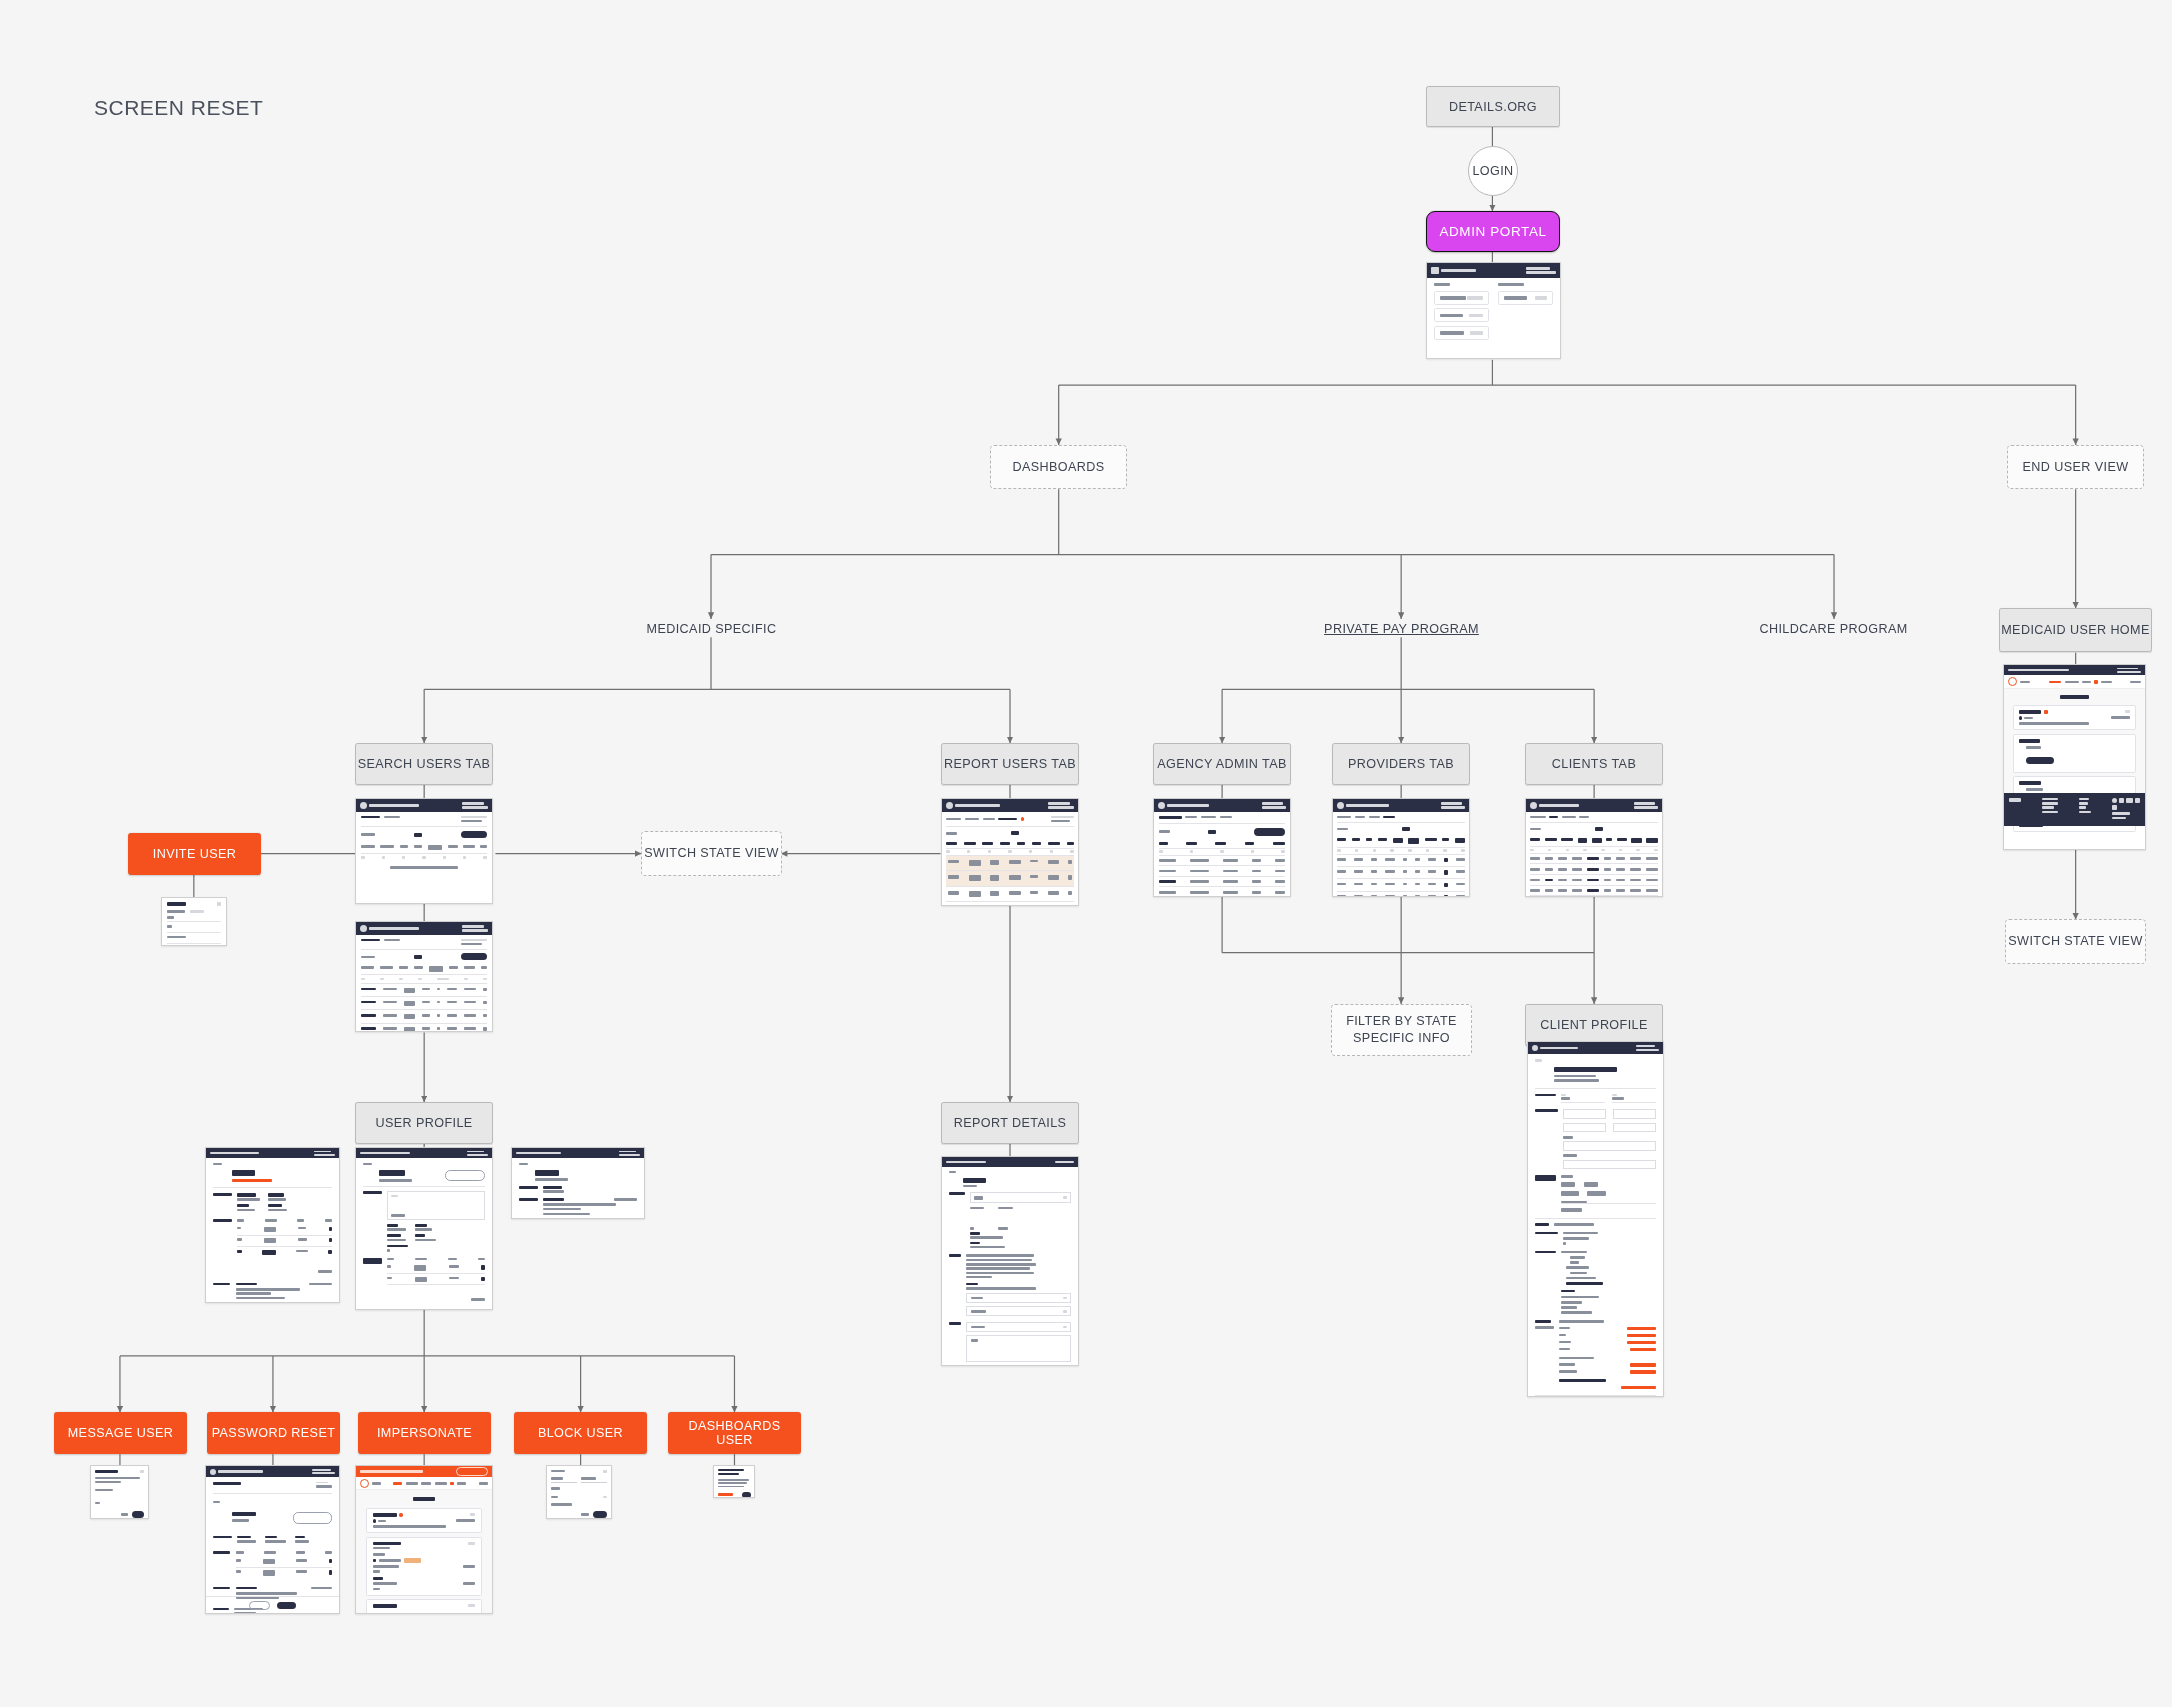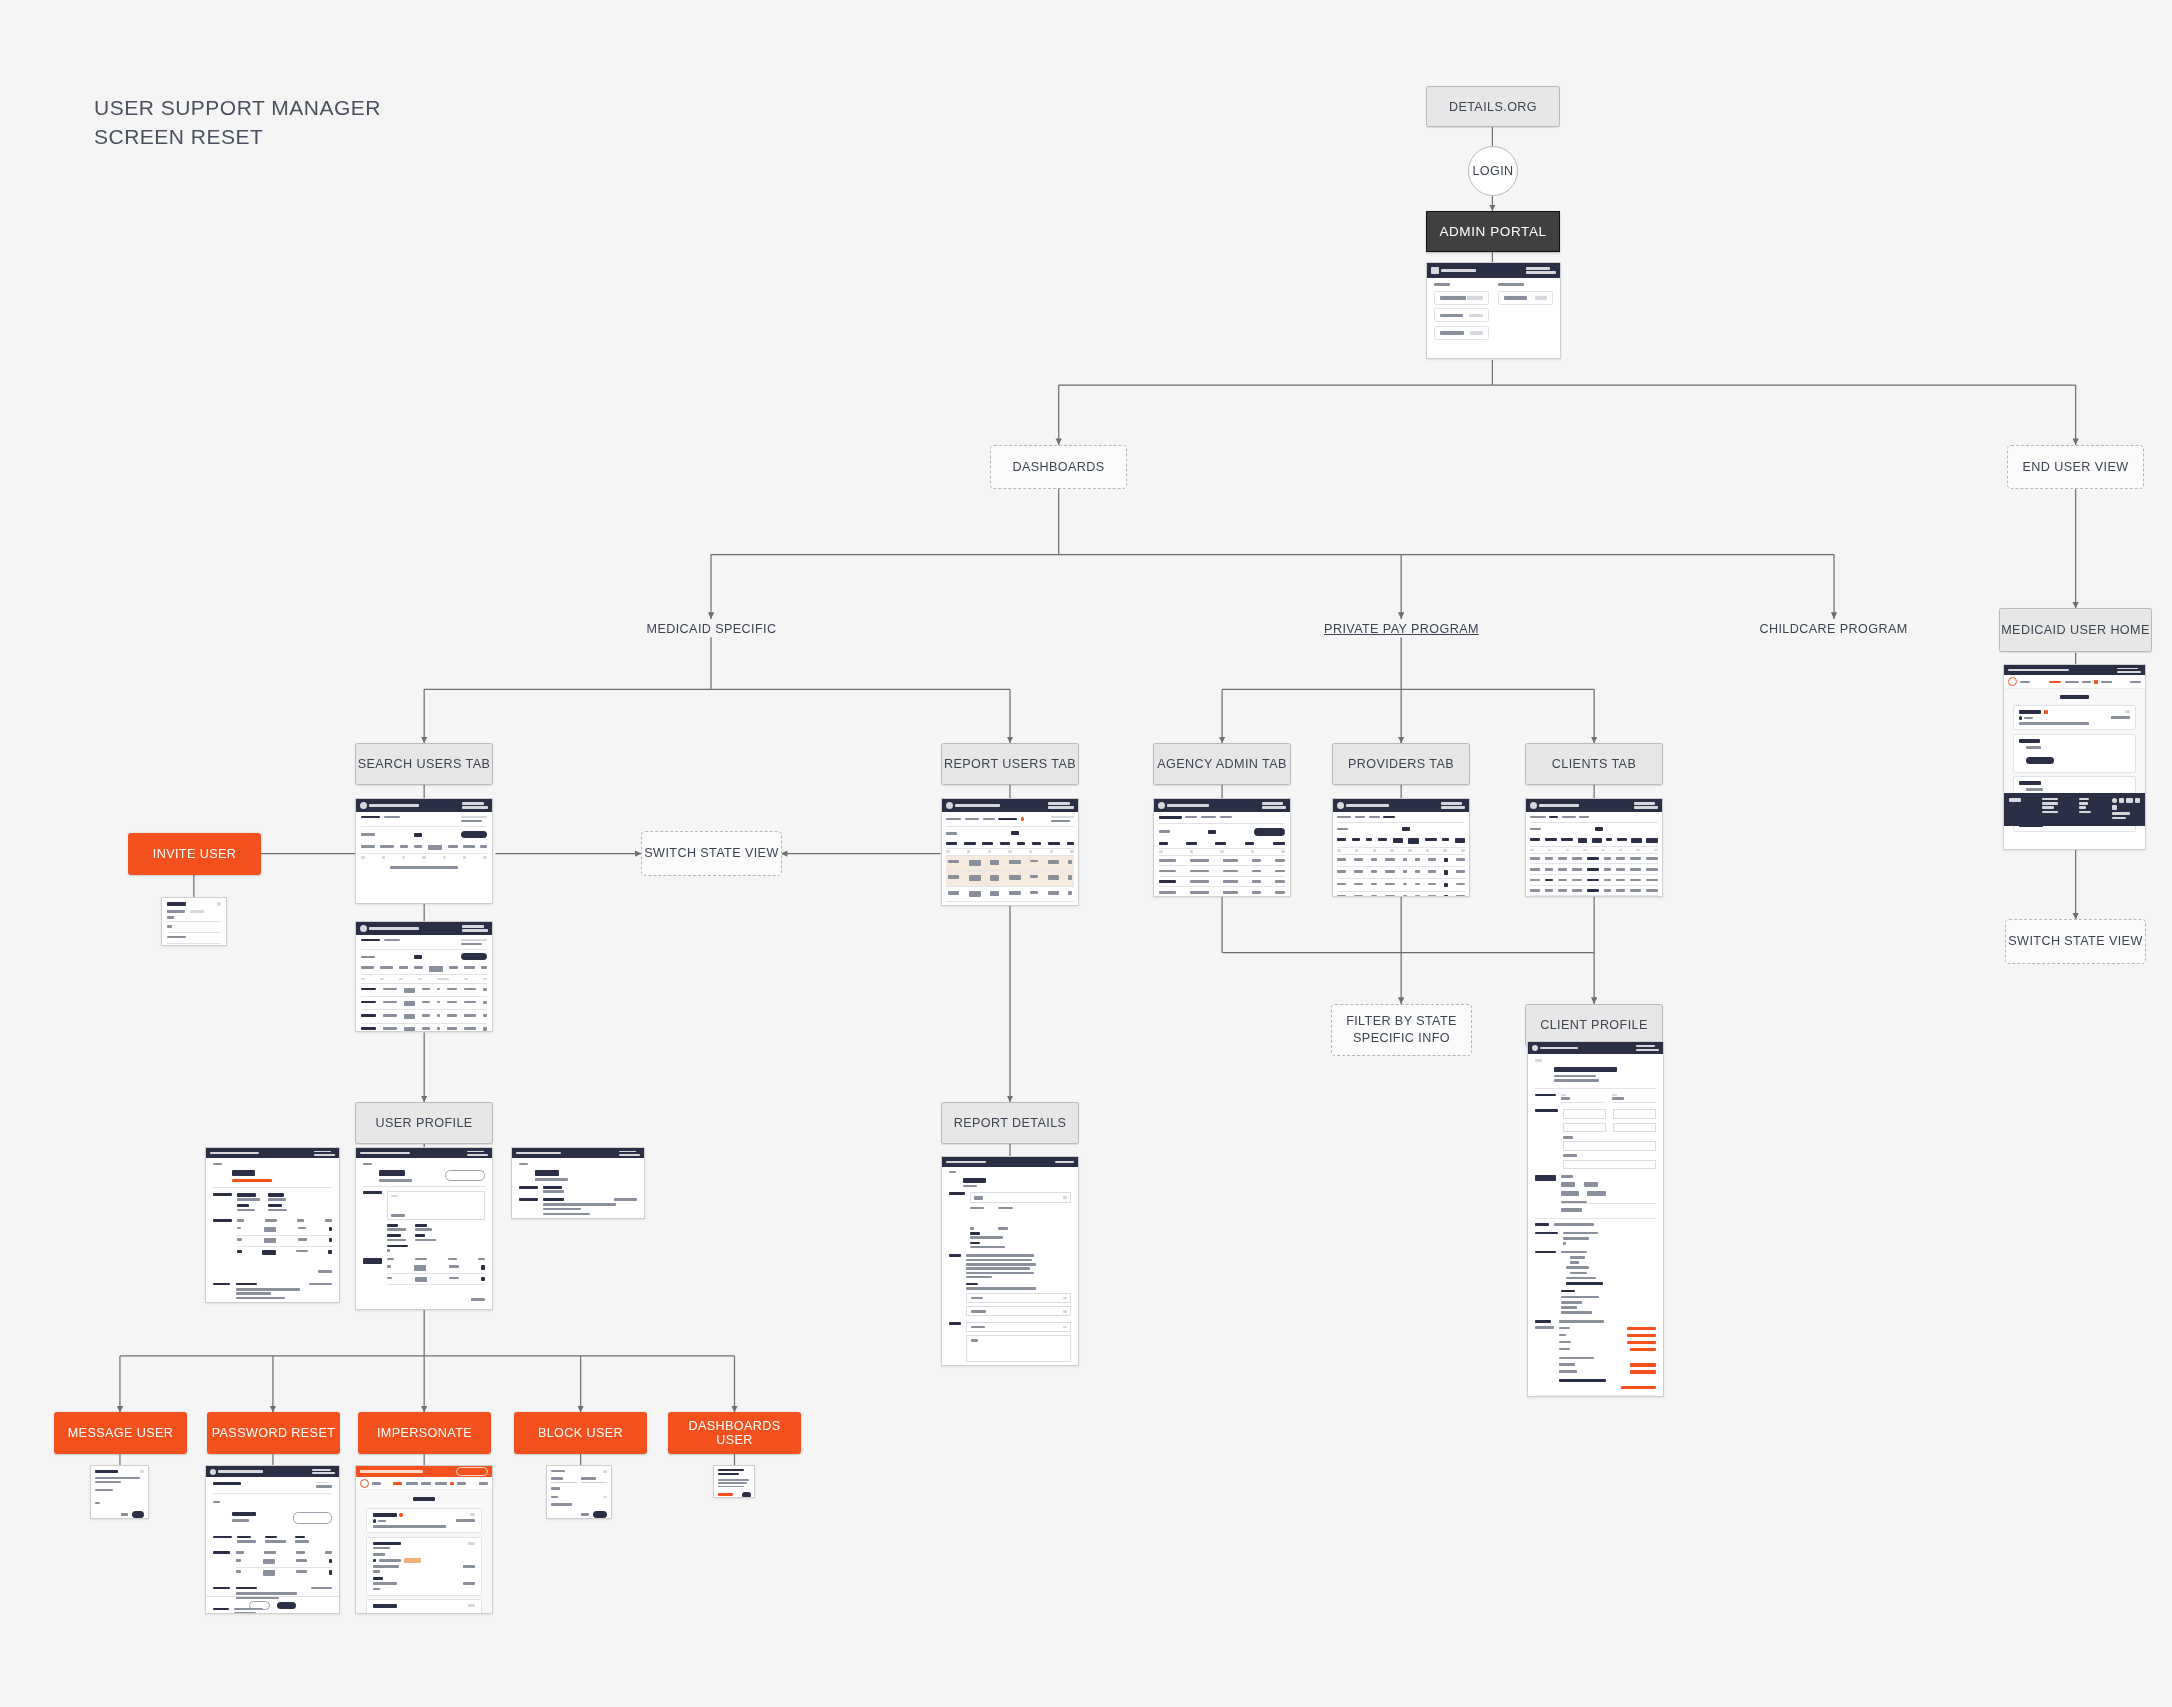--- a/index.html
+++ b/index.html
@@ -21,21 +21,21 @@
 
   
   .node{position:absolute;box-sizing:border-box;display:flex;align-items:center;justify-content:center;text-align:center;}
 
   .n-grey{
     background:#e7e7e7;border:0.9px solid #b9b9b9;border-radius:2.6px;
     box-shadow:0 0.9px 0.9px rgba(0,0,0,.10);
     font-size:12.6px;letter-spacing:0.4px;color:#3d4451;
   }
   .n-black{
-    background:#404040;border:0.9px solid #111214;border-radius:0;
+    background:#d946ef;border:0.9px solid #111214;border-radius:9px;
     color:#ffffff;font-size:13.5px;letter-spacing:0.6px;
     box-shadow:0 0.9px 1.7px rgba(0,0,0,.25);
   }
   .n-dashed{
     background:#fbfbfb;border:1.4px dashed #b6b6b6;border-radius:4.3px;
     font-size:12.6px;letter-spacing:0.4px;color:#3d4451;line-height:1.35;
   }
   .n-orange{
     background:#f4511e;border:0.9px solid #f4511e;border-radius:2.6px;
     color:#ffffff;font-size:12.6px;letter-spacing:0.4px;
@@ -164,21 +164,20 @@
 
       <path d="M138,1673 L138,1686"></path>
       <path d="M314,1673 L314,1686"></path>
       <path d="M488,1673 L488,1686"></path>
       <path d="M668,1673 L668,1686"></path>
       <path d="M845,1673 L845,1686"></path>
     </g>
   </svg>
 
   <div class="titleblock">
-    <div class="t-line">USER SUPPORT MANAGER</div>
     <div class="t-line">SCREEN RESET</div>
   </div>
 
   <div class="node n-grey" style="left:1426px;top:86px;width:134px;height:41px;">
     <span>DETAILS.ORG</span>
   </div>
 
   <div class="node n-circle" style="left:1468px;top:146px;width:50px;height:50px;">
     <span>LOGIN</span>
   </div>

